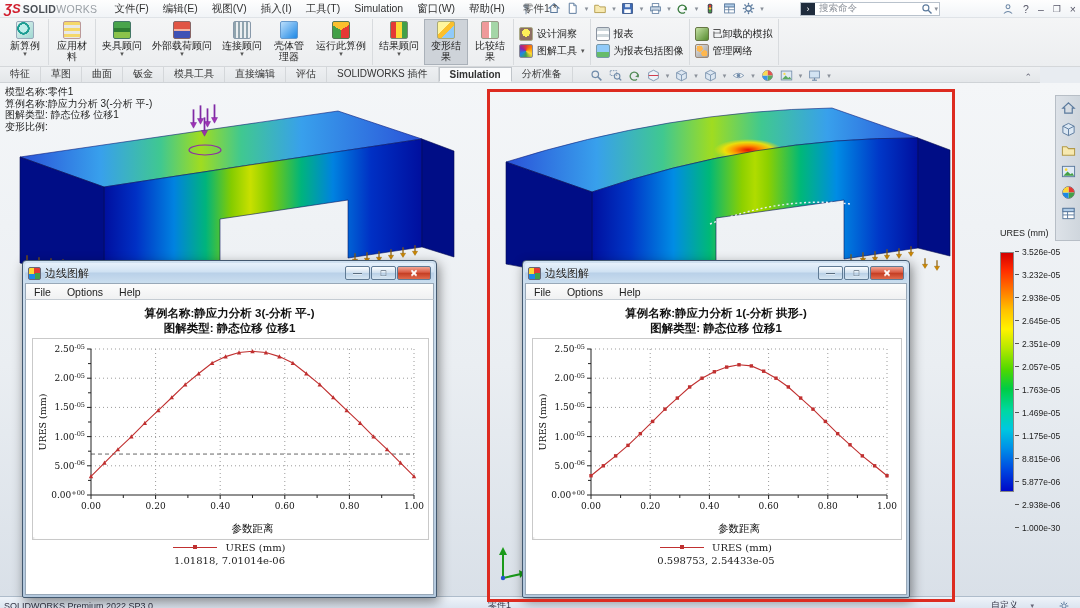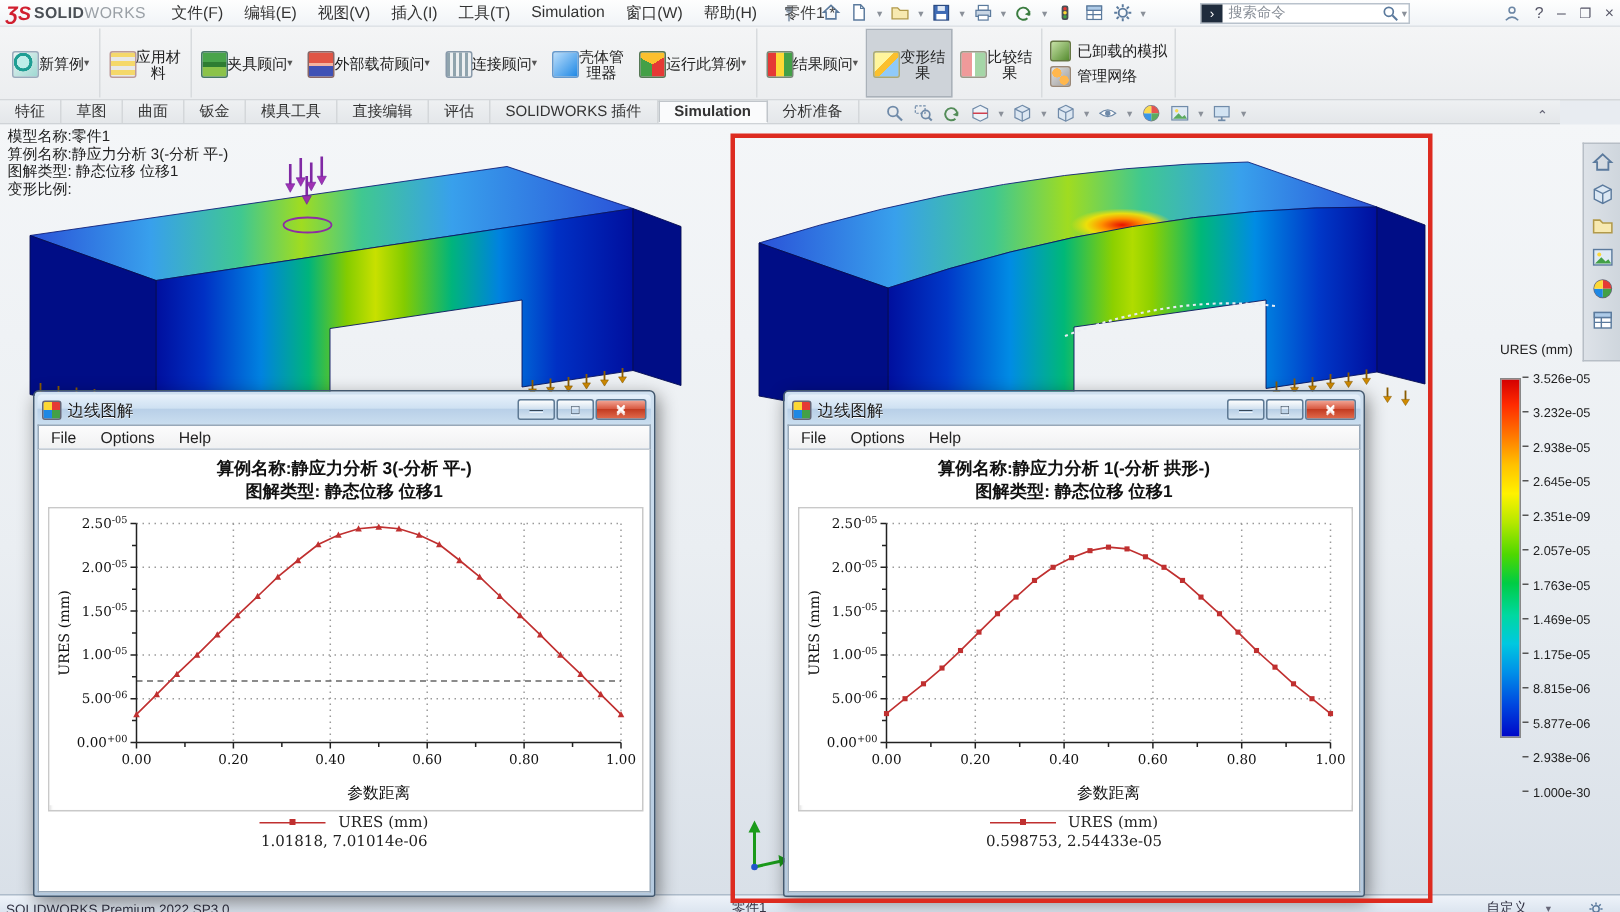--- a/index.html
+++ b/index.html
@@ -27,21 +27,21 @@
     display:flex; align-items:center; justify-content:center; }
   .search-text { flex:1; color:#8a9099; padding-left:4px; font-size:9.5px; white-space:nowrap; overflow:hidden;}
   .winctl { position:absolute; right:4px; display:flex; align-items:center; gap:9px; color:#556; }
   .winctl span { cursor:default; }
 
   
   .ribbon { position:absolute; left:0; top:18px; width:1080px; height:49px;
     background:linear-gradient(#f4f5f6,#eceef0); border-bottom:1px solid #d4d7da;
     display:flex; align-items:stretch; padding:1px 2px; }
   .rgroup { display:flex; align-items:stretch; border-right:1px solid #d8dbde; padding:0 1px; }
-  .rbtn { display:flex; align-items:center; justify-content:flex-start;
+  .rbtn { display:flex; flex-direction:column; align-items:center; justify-content:flex-start;
     padding:2px 5px 0 5px; min-width:44px; cursor:default; color:#222; }
   .rbtn.selected { background:#ced3d9; box-shadow:inset 0 0 0 1px #aab1b9; }
   .rlabel { font-size:10px; line-height:11px; text-align:center; white-space:pre-line; margin-top:1px;}
   .rcaret { font-size:7px; color:#555; line-height:6px; }
   .ricon { width:18px; height:18px; border-radius:2px; flex:none; }
   .rstack { display:flex; flex-direction:column; justify-content:center; gap:3px; padding:0 4px; }
   .srow { display:flex; align-items:center; gap:4px; cursor:default; color:#222; }
   .sicon { width:14px; height:14px; border-radius:2px; flex:none; }
   .slabel { font-size:10px; white-space:nowrap; }
 
@@ -392,20 +392,45 @@
         </div>
         <div class="rbtn selected">
           <div class="ricon ic-deform"></div>
           <div class="rlabel">变形结
 果</div>
         </div>
         <div class="rbtn">
           <div class="ricon ic-compare"></div>
           <div class="rlabel">比较结
 果</div>
+        </div>
+      </div>
+      <div class="rgroup">
+        <div class="rstack">
+          <div class="srow">
+            <span class="sicon ic-insight"></span>
+            <span class="slabel">设计洞察</span>
+          </div>
+          <div class="srow">
+            <span class="sicon ic-plottools"></span>
+            <span class="slabel">图解工具</span>
+            <span class="rcaret">▾</span>
+          </div>
+        </div>
+      </div>
+      <div class="rgroup">
+        <div class="rstack">
+          <div class="srow">
+            <span class="sicon ic-report"></span>
+            <span class="slabel">报表</span>
+          </div>
+          <div class="srow">
+            <span class="sicon ic-image"></span>
+            <span class="slabel">为报表包括图像</span>
+          </div>
         </div>
       </div>
       <div class="rgroup">
         <div class="rstack">
           <div class="srow">
             <span class="sicon ic-offloaded"></span>
             <span class="slabel">已卸载的模拟</span>
           </div>
           <div class="srow">
             <span class="sicon ic-network"></span>

